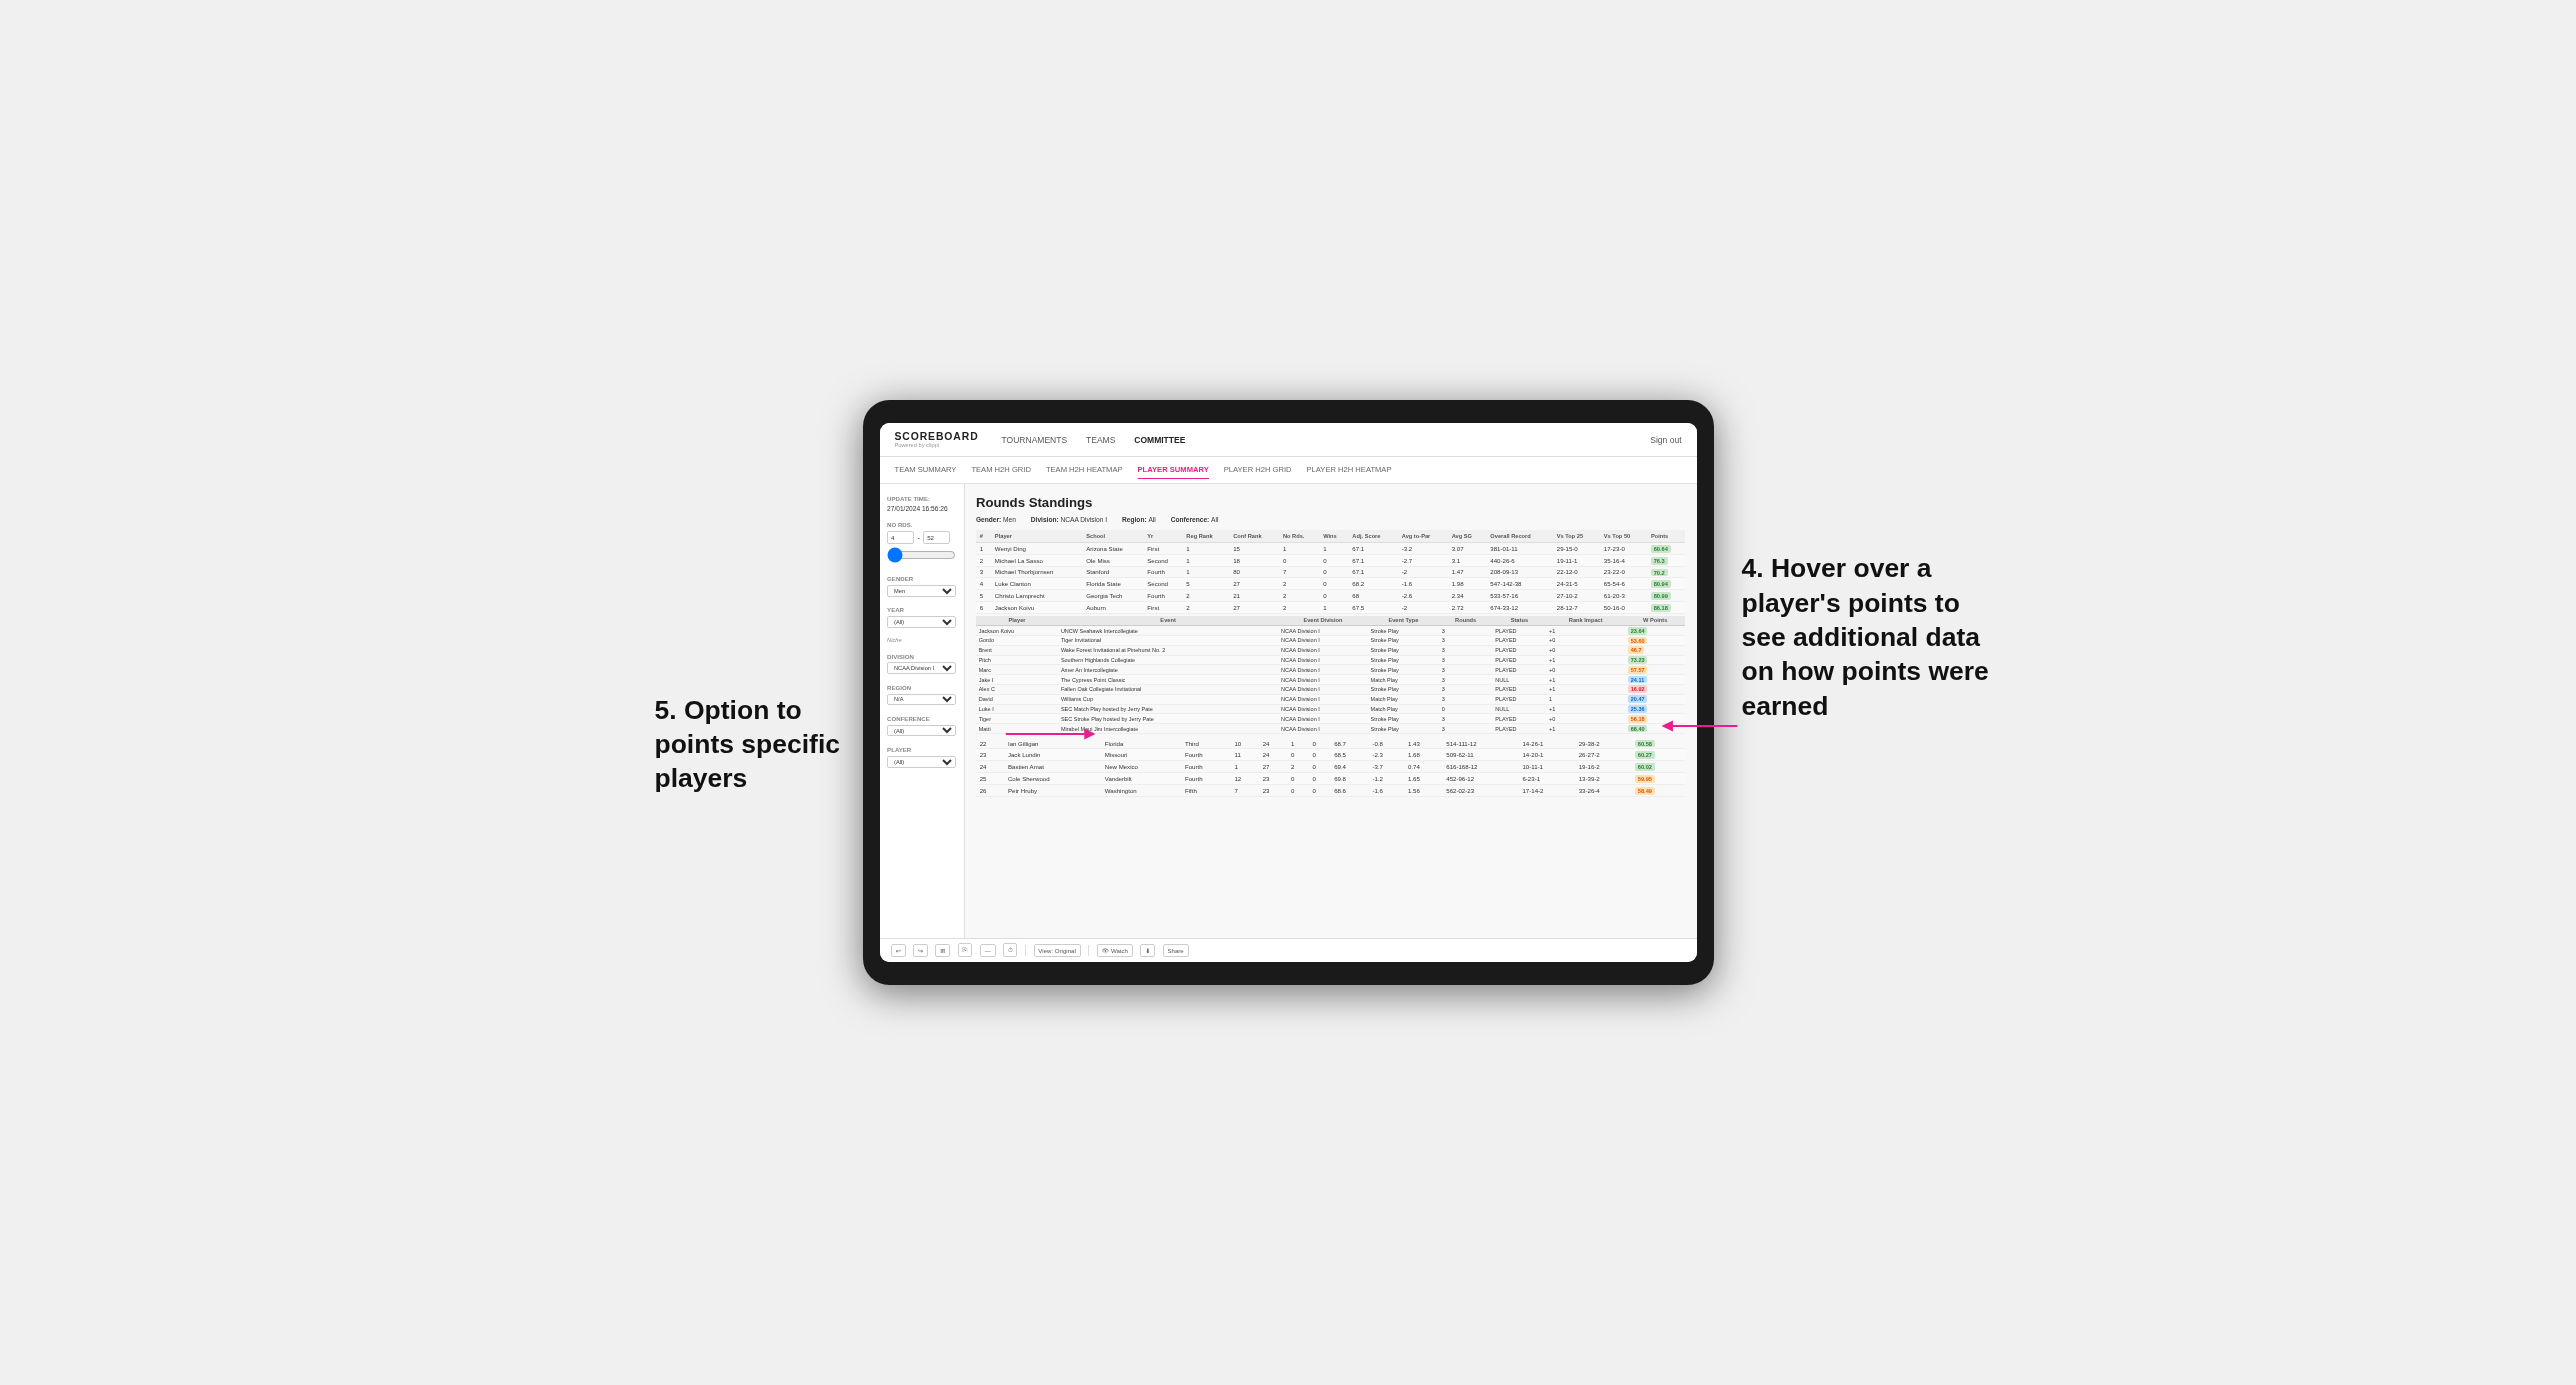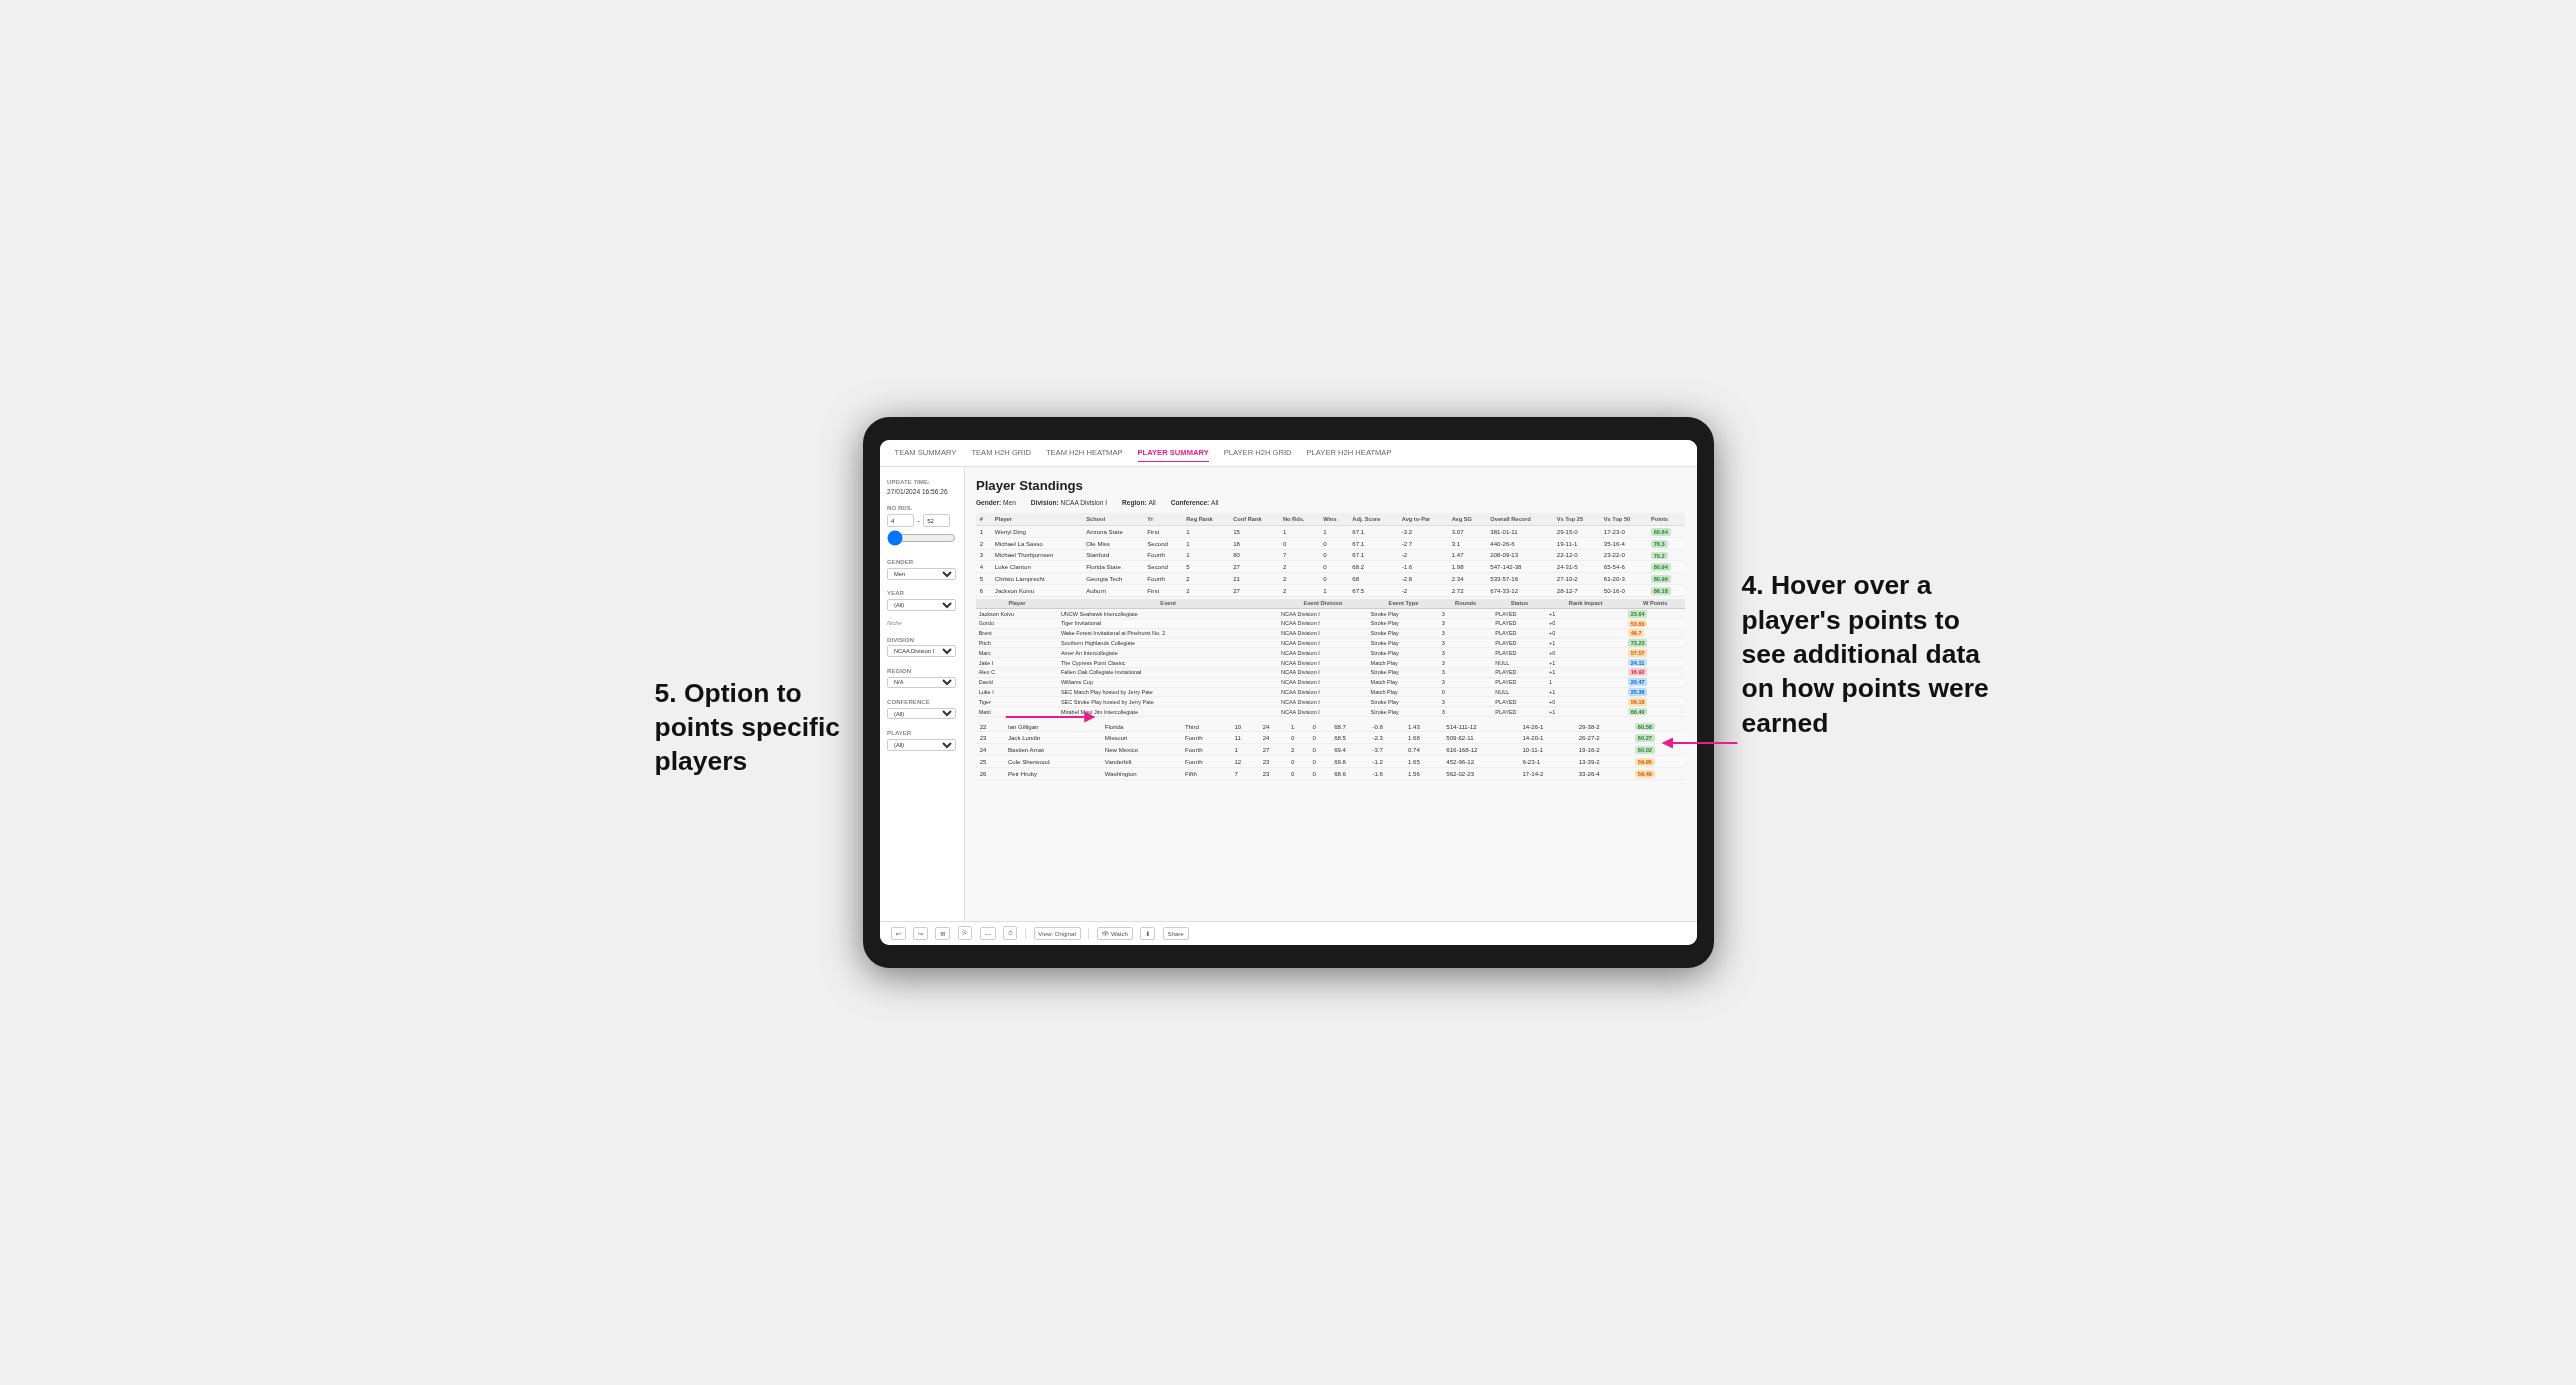--- a/index.html
+++ b/index.html
@@ -309,20 +309,32 @@
     <defs>
       <marker id="arrowhead2" markerWidth="6" markerHeight="6" refX="3" refY="3" orient="auto">
         <polygon points="0 0, 6 3, 0 6" fill="#e91e8c"></polygon>
       </marker>
     </defs>
   </svg>
 
   <div class="tablet-frame">
     <div class="tablet-screen">
 
+      <div class="top-nav">
+        <div class="logo-area">
+          <span class="logo-text">SCOREBOARD</span>
+          <span class="logo-sub">Powered by clippi</span>
+        </div>
+        <div class="nav-items">
+          <span class="nav-item">TOURNAMENTS</span>
+          <span class="nav-item">TEAMS</span>
+          <span class="nav-item active">COMMITTEE</span>
+        </div>
+        <span class="sign-out">Sign out</span>
+      </div>
 
       <div class="sub-nav">
         <span class="sub-nav-item">TEAM SUMMARY</span>
         <span class="sub-nav-item">TEAM H2H GRID</span>
         <span class="sub-nav-item">TEAM H2H HEATMAP</span>
         <span class="sub-nav-item active">PLAYER SUMMARY</span>
         <span class="sub-nav-item">PLAYER H2H GRID</span>
         <span class="sub-nav-item">PLAYER H2H HEATMAP</span>
       </div>
 
@@ -378,21 +390,21 @@
           </div>
           <div class="sidebar-section">
             <div class="sidebar-label">Player</div>
             <select class="sidebar-select">
               <option>(All)</option>
             </select>
           </div>
         </div>
 
         <div class="content-area">
-          <div class="page-title">Player Standings</div>
+          <div class="page-title">Rounds Standings</div>
 
           <div class="filter-row">
             <div class="filter-item">
               <span>Gender: </span><span>Men</span>
             </div>
             <div class="filter-item">
               <span>Division: </span><span>NCAA Division I</span>
             </div>
             <div class="filter-item">
               <span>Region: </span><span>All</span>

